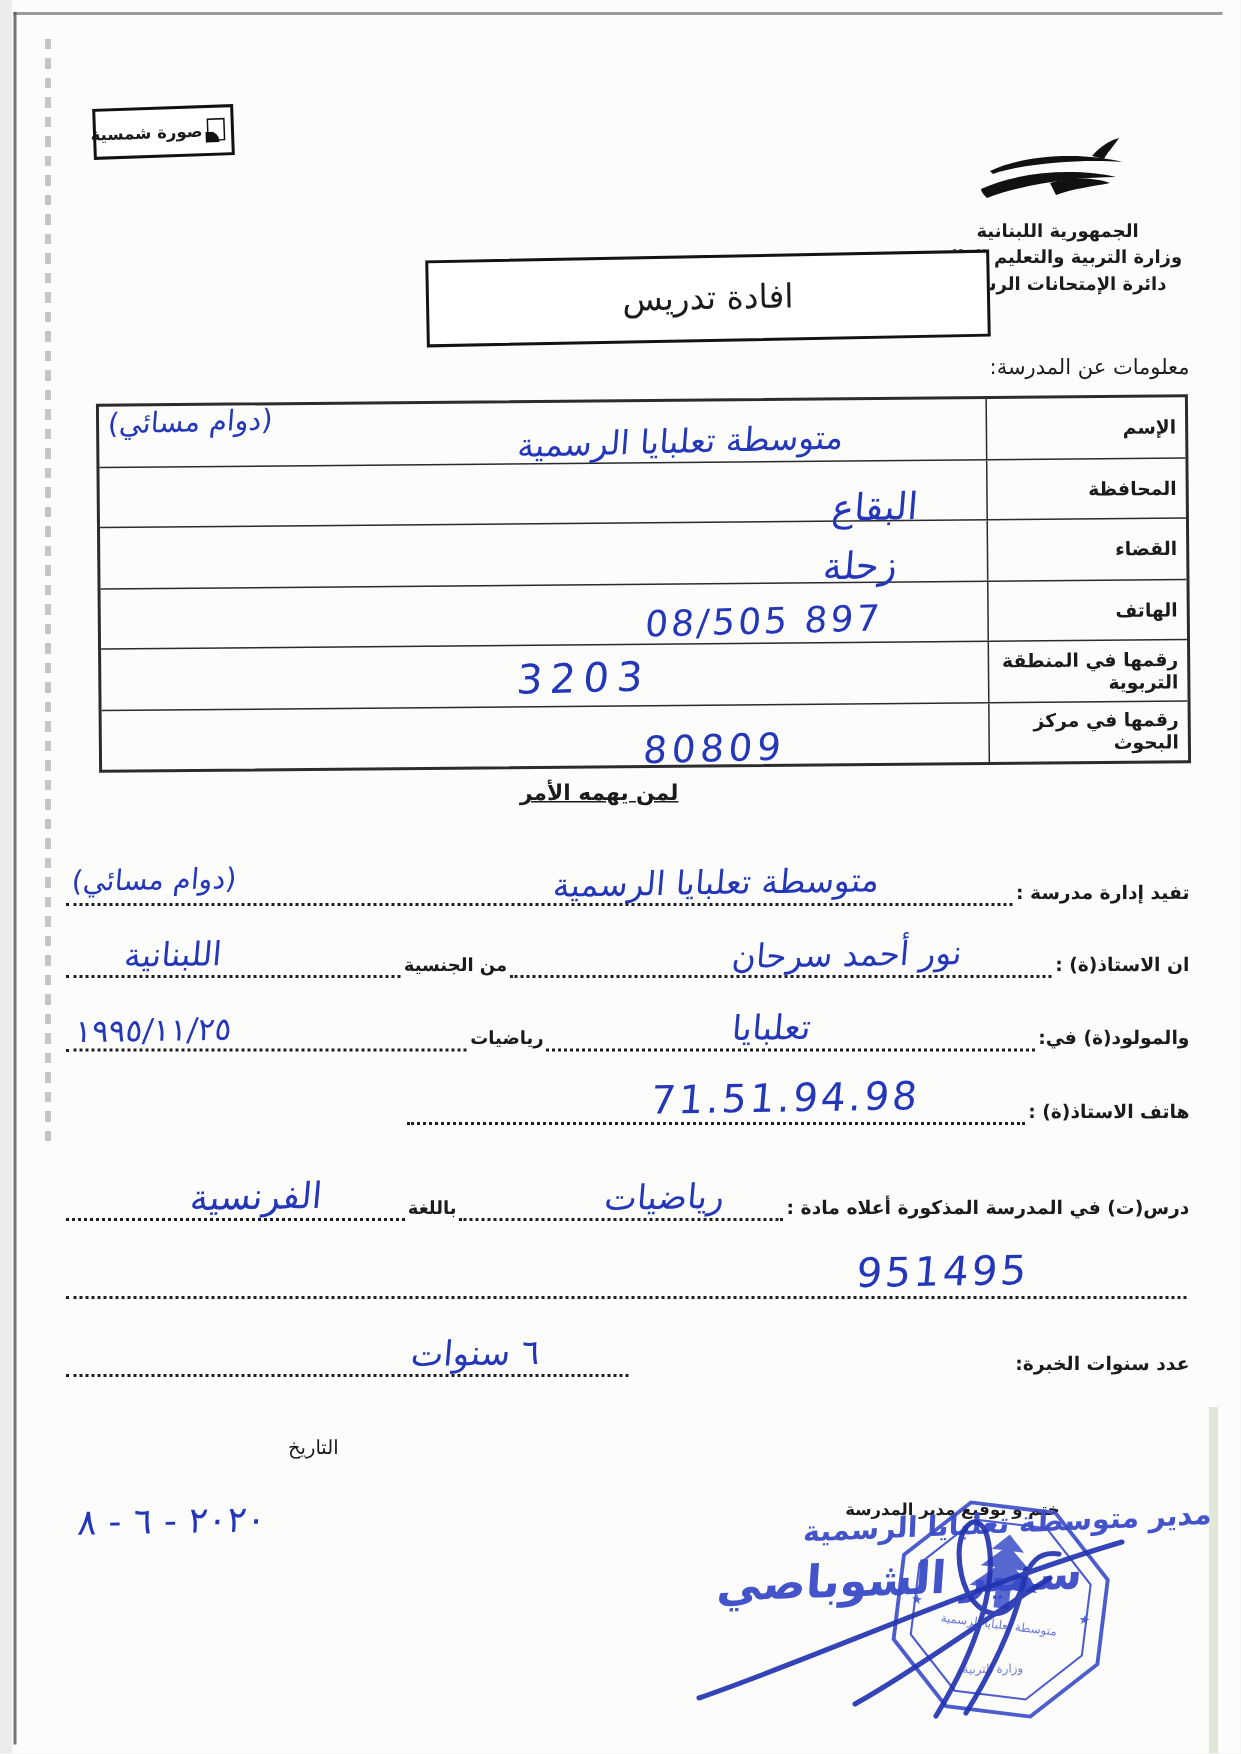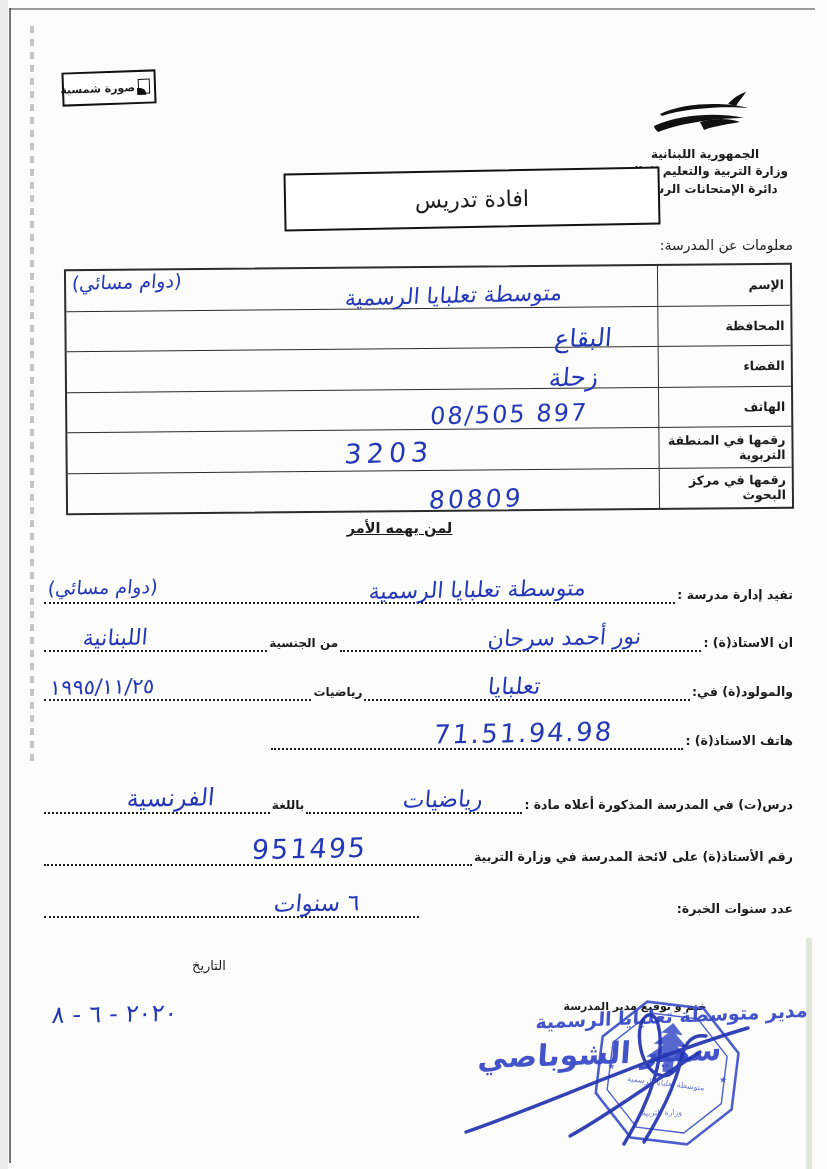--- a/index.html
+++ b/index.html
@@ -194,21 +194,20 @@
     <span class="dots" style="flex:1.1;">
       <span class="hw" style="right:40px;font-size:23px;">رياضيات</span>
     </span>
     <span class="mid">باللغة</span>
     <span class="dots" style="flex:1.15;">
       <span class="hw" style="right:55px;font-size:24px;">الفرنسية</span>
     </span>
   </div>
 
   <div class="frow" style="top:828px;">
-    <span class="lbl">رقم الأستاذ(ة) على لائحة المدرسة في وزارة التربية</span>
     <span class="dots" style="flex:1;">
       <span class="hw num" style="right:105px;font-size:27px;letter-spacing:2px;">951495</span>
     </span>
   </div>
 
   <div class="frow" style="top:880px;">
     <span class="lbl">عدد سنوات الخبرة:</span>
     <span class="spacer" style="flex:0.68;"></span>
     <span class="dots" style="flex:1;">
       <span class="hw" style="right:60px;font-size:23px;">٦ سنوات</span>

